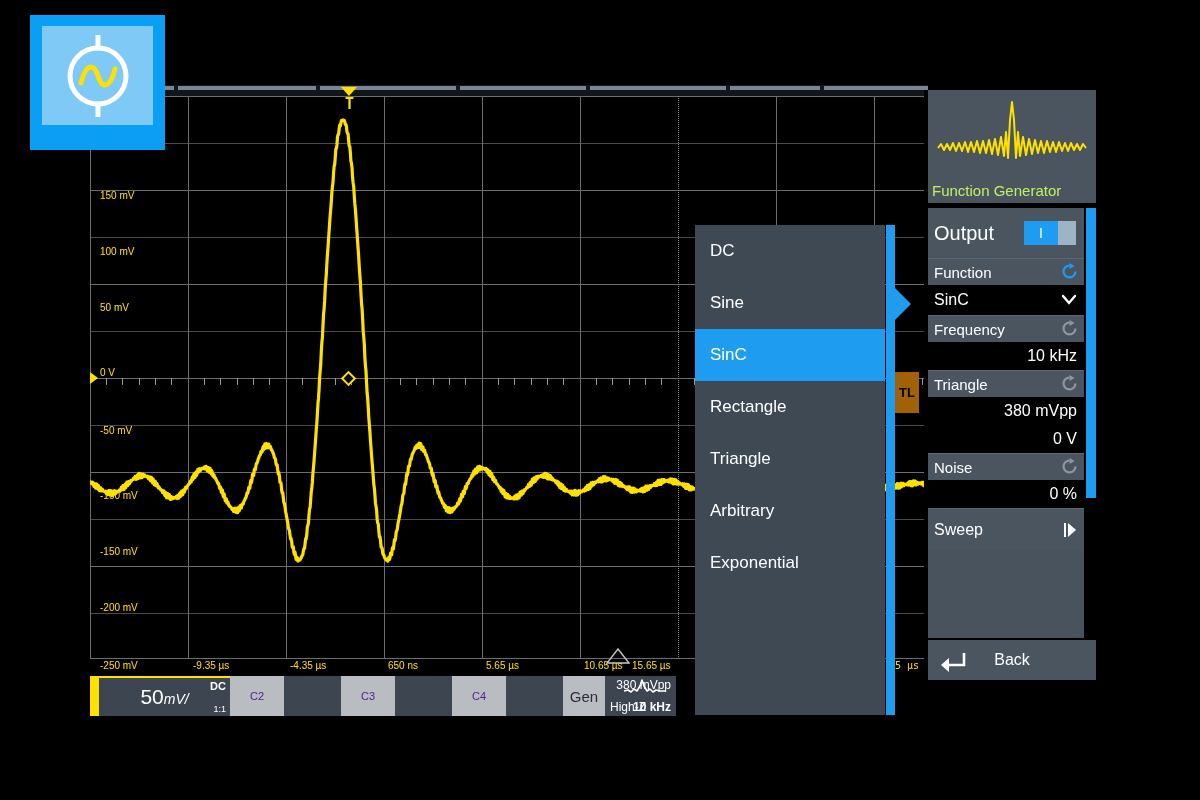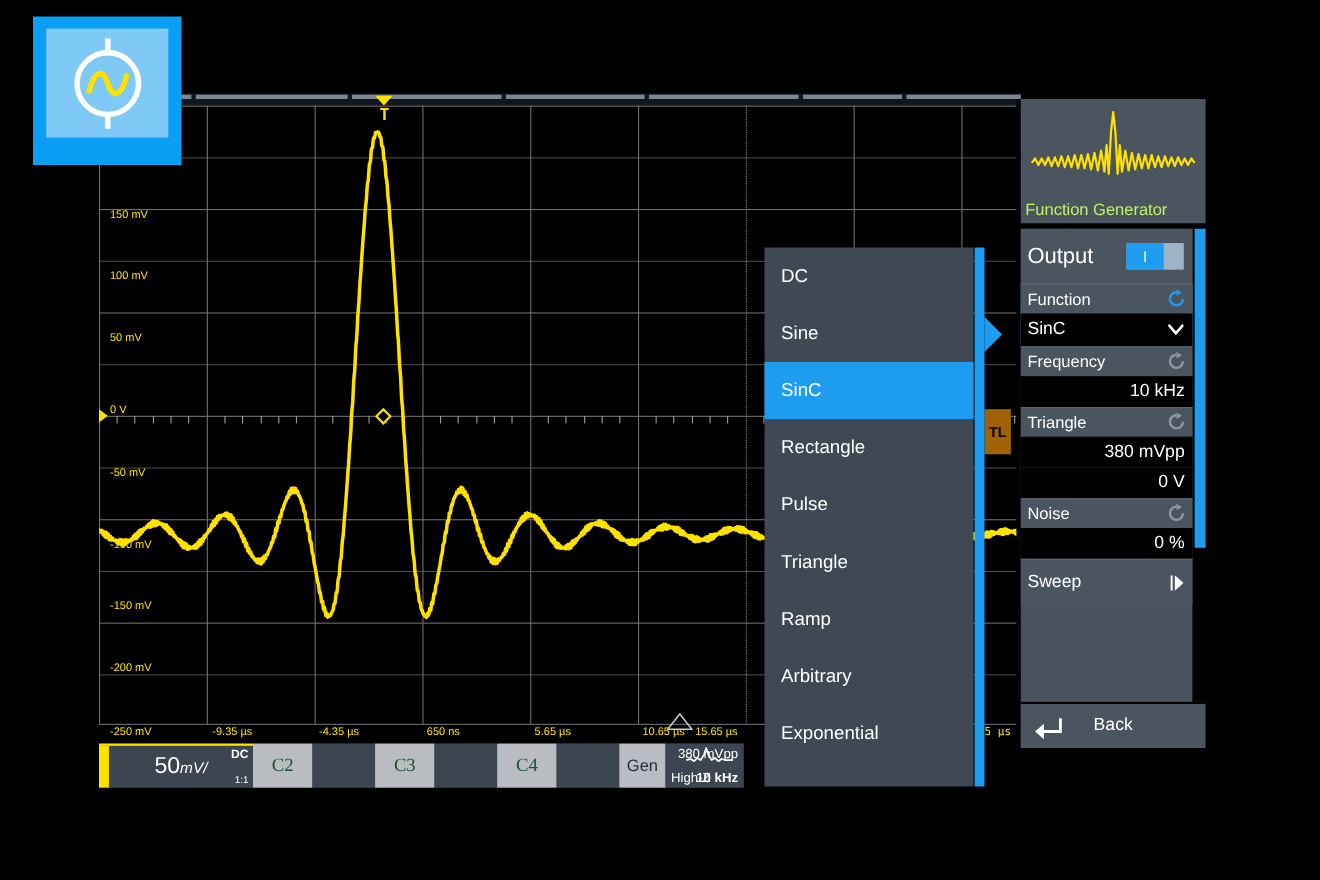--- a/index.html
+++ b/index.html
@@ -108,22 +108,22 @@
     flex: 1; position: relative; display: flex; align-items: center;
     justify-content: center; color: #fff;
   }
   .ch1-scale { font-size: 21px; }
   .ch1-scale .u { font-size: 14px; font-style: italic; }
   .ch1-dc {
     position: absolute; right: 4px; top: 2px; color: #fff; font-size: 11px; font-weight: bold;
   }
   .ch1-ratio { position: absolute; right: 4px; bottom: 2px; color: #fff; font-size: 9px; }
   .chbtn {
-    width: 54px; background: #b9bdc2; color: #14532d; font-size: 17px;
-    display: flex; align-items: center; justify-content: center; font-family: Liberation Serif, serif;
+    width: 54px; background: #b9bdc2; color: #4c1d95; font-size: 11px;
+    display: flex; align-items: center; justify-content: center;
   }
   .chgap { width: 57px; background: #3c4550; }
   .genbtn {
     width: 42px; background: #b9bdc2; color: #2a2f36; font-size: 15px;
     display: flex; align-items: center; justify-content: center;
   }
   .genbox {
     flex: 1; background: #3c4550; position: relative; color: #fff;
   }
   .genbox .hiz { position: absolute; left: 5px; bottom: 2px; font-size: 12px; }
@@ -481,20 +481,18 @@
     </div>
   </div>
 
   <div class="dd-bluebar"></div>
   <div class="dd-pointer"></div>
   <div class="dropdown">
     <div class="dd-item">DC</div>
     <div class="dd-item">Sine</div>
     <div class="dd-item selected">SinC</div>
     <div class="dd-item">Rectangle</div>
-    <div class="dd-item">Pulse</div>
     <div class="dd-item">Triangle</div>
-    <div class="dd-item">Ramp</div>
     <div class="dd-item">Arbitrary</div>
     <div class="dd-item">Exponential</div>
   </div>
 
 </div>
 
 </body></html>

